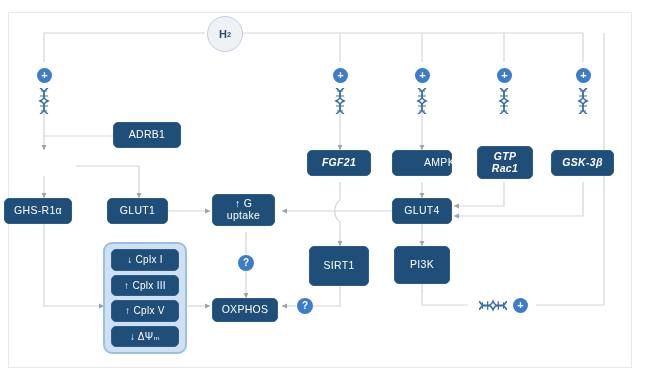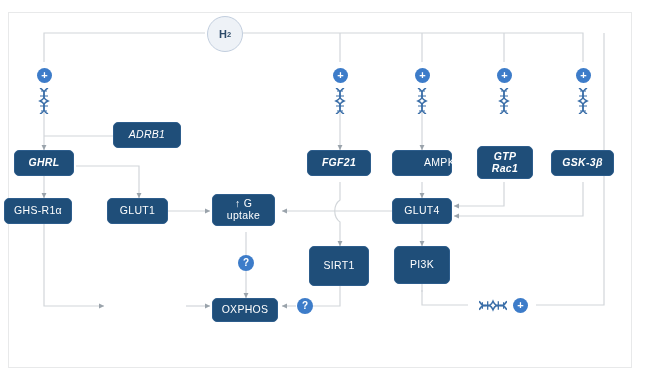--- a/index.html
+++ b/index.html
@@ -151,23 +151,22 @@
     </svg>
 
   <svg class="dna" style="left:479px;top:297px;" width="28" height="17" viewBox="0 0 26 16">
       <g stroke="#3a6ea8" stroke-width="1.5" fill="none">
         <path d="M0,4 C5,13 9,3 13,12 C17,3 21,13 26,4"></path>
         <path d="M0,12 C5,3 9,13 13,4 C17,13 21,3 26,12"></path>
         <path d="M3,5 v6 M8,4 v8 M18,4 v8 M23,5 v6" stroke-width="1.2"></path>
       </g>
     </svg>
 
-  <div class="node" style="left:113px;top:122px;width:68px;height:26px;font-style:italic;">ADRB1</div>
-
-  <div class="node ital" style="left:14px;top:150px;width:60px;height:26px;">GHRL</div>
+  <div class="node" style="left:113px;top:122px;width:68px;height:26px;">ADRB1</div>
+
 
   <div class="node" style="left:4px;top:198px;width:68px;height:26px;">GHS-R1α</div>
 
   <div class="node" style="left:107px;top:198px;width:61px;height:26px;">GLUT1</div>
 
   <div class="node two" style="left:212px;top:194px;width:63px;height:32px;">
     <span>↑ G</span>
     <span>uptake</span>
   </div>
 
@@ -183,14 +182,20 @@
 
   <div class="node" style="left:394px;top:246px;width:56px;height:38px;">PI3K</div>
 
   <div class="node two ital" style="left:477px;top:146px;width:56px;height:33px;">
     <span>GTP</span>
     <span>Rac1</span>
   </div>
 
   <div class="node ital" style="left:551px;top:150px;width:63px;height:26px;">GSK-3β</div>
 
+  <div class="cplxgroup" style="left:103px;top:242px;width:84px;height:112px;">
+    <div class="cplx">↓ Cplx I</div>
+    <div class="cplx">↑ Cplx III</div>
+    <div class="cplx">↑ Cplx V</div>
+    <div class="cplx">↓ ΔΨₘ</div>
+  </div>
 
 </div>
 
 </body></html>

